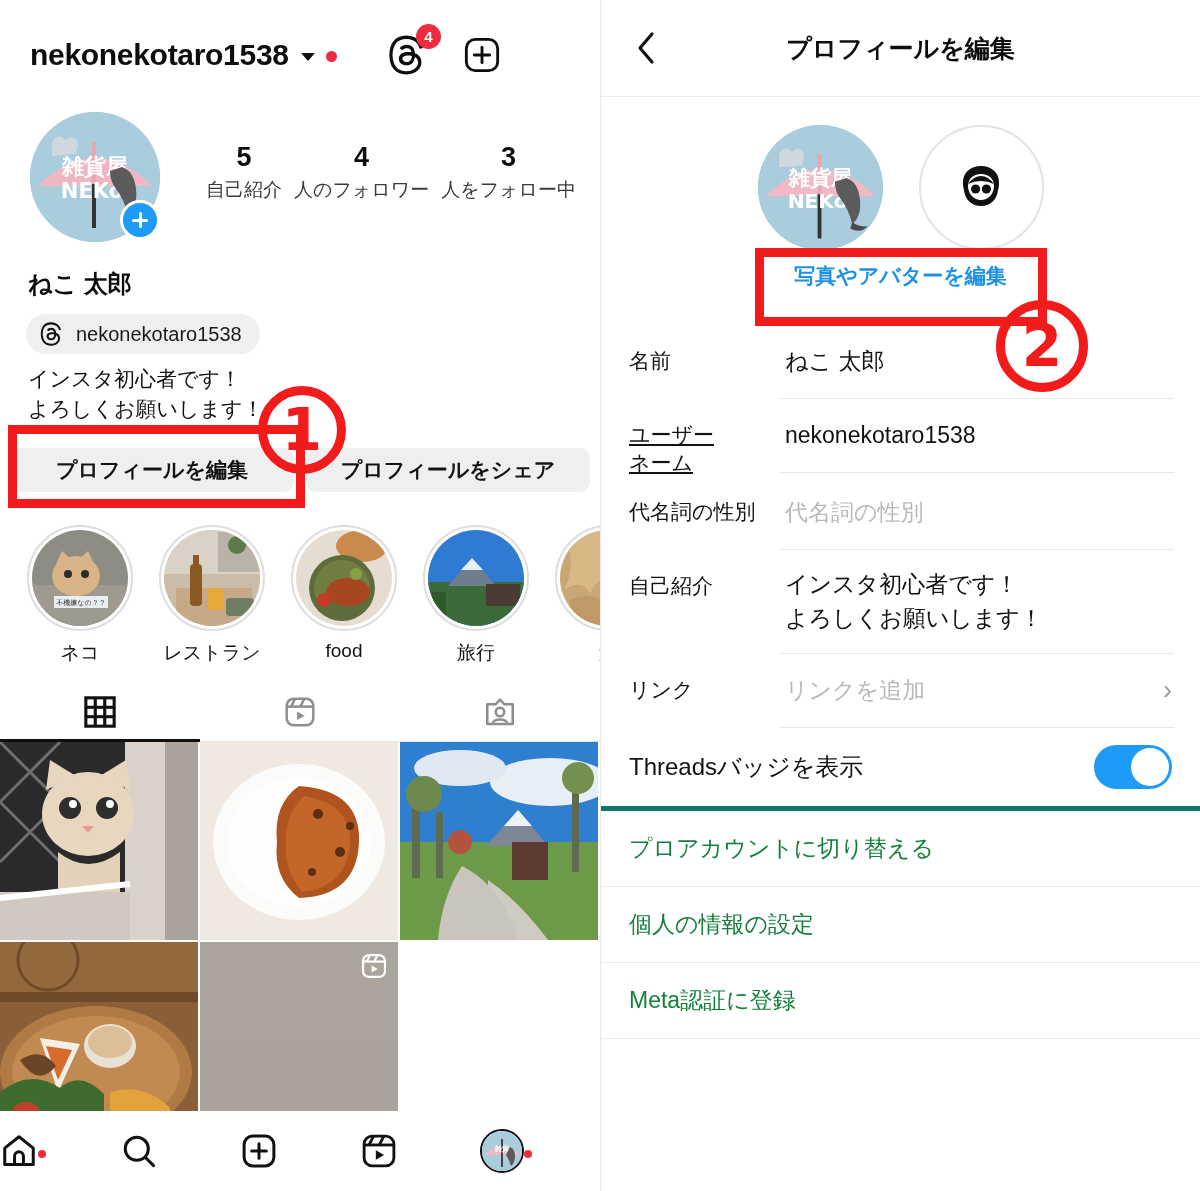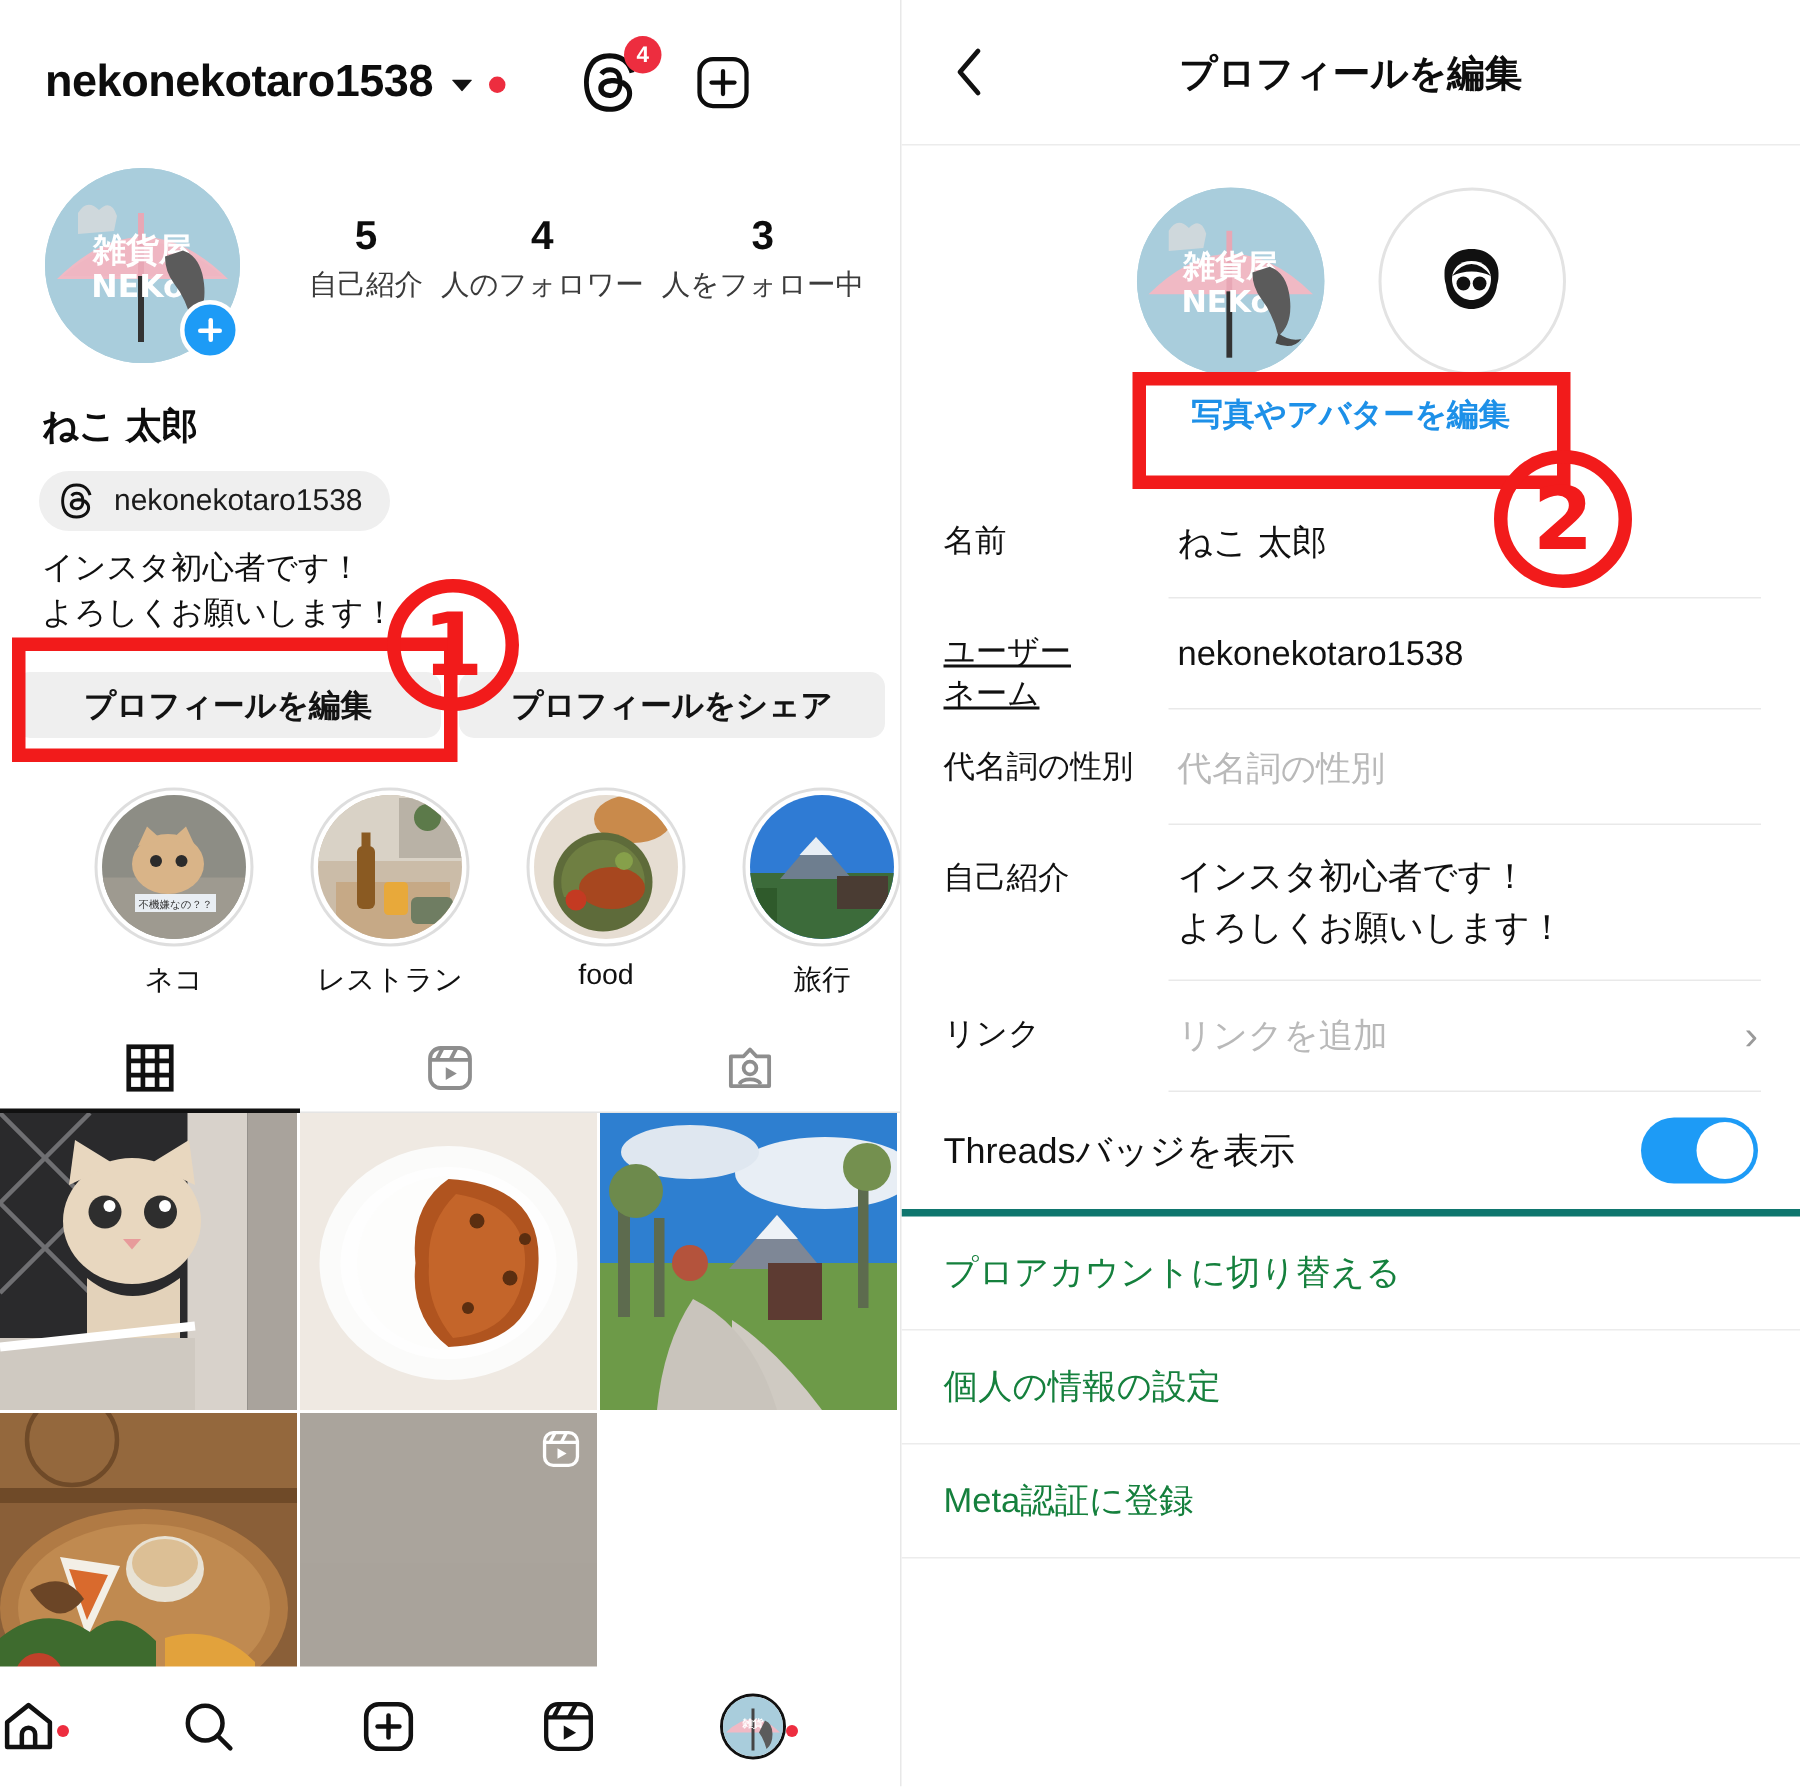--- a/index.html
+++ b/index.html
@@ -39,21 +39,21 @@
 
   .display-name{position:absolute;left:28px;top:268px;font-size:24px;font-weight:bold;color:#0d0d0d;}
   .threads-chip{position:absolute;left:26px;top:314px;height:40px;display:flex;align-items:center;background:#efefef;border-radius:20px;padding:0 18px 0 14px;gap:12px;}
   .threads-chip-label{font-size:20px;color:#1b1b1b;}
   .bio{position:absolute;left:28px;top:364px;font-size:21px;color:#101010;line-height:1.45;white-space:pre-line;}
 
   .btn-row{position:absolute;left:10px;top:448px;width:580px;display:flex;gap:12px;}
   .ig-btn{flex:1;height:44px;background:#efefef;border-radius:10px;display:flex;align-items:center;justify-content:center;font-size:21px;font-weight:bold;color:#131313;}
 
   
-  .highlights{position:absolute;left:0;top:525px;width:600px;display:flex;gap:12px;padding-left:14px;box-sizing:border-box;margin-left:36px;}
+  .highlights{position:absolute;left:0;top:525px;width:600px;display:flex;gap:0;padding-left:14px;box-sizing:border-box;}
   .hl{width:132px;display:flex;flex-direction:column;align-items:center;flex:none;}
   .hl-ring{width:106px;height:106px;border-radius:50%;border:2px solid #dedede;padding:3px;box-sizing:border-box;background:#fff;}
   .hl-img{width:100%;height:100%;border-radius:50%;overflow:hidden;position:relative;}
   .hl-name{margin-top:9px;font-size:19px;color:#111;white-space:nowrap;}
 
   
   .tabbar{position:absolute;left:0;top:683px;width:600px;height:58px;display:flex;border-bottom:1px solid #e4e4e4;}
   .tab{flex:1;display:flex;align-items:center;justify-content:center;position:relative;}
   .tab.active:after{content:"";position:absolute;bottom:-1px;left:0;right:0;height:3px;background:#111;}
 

